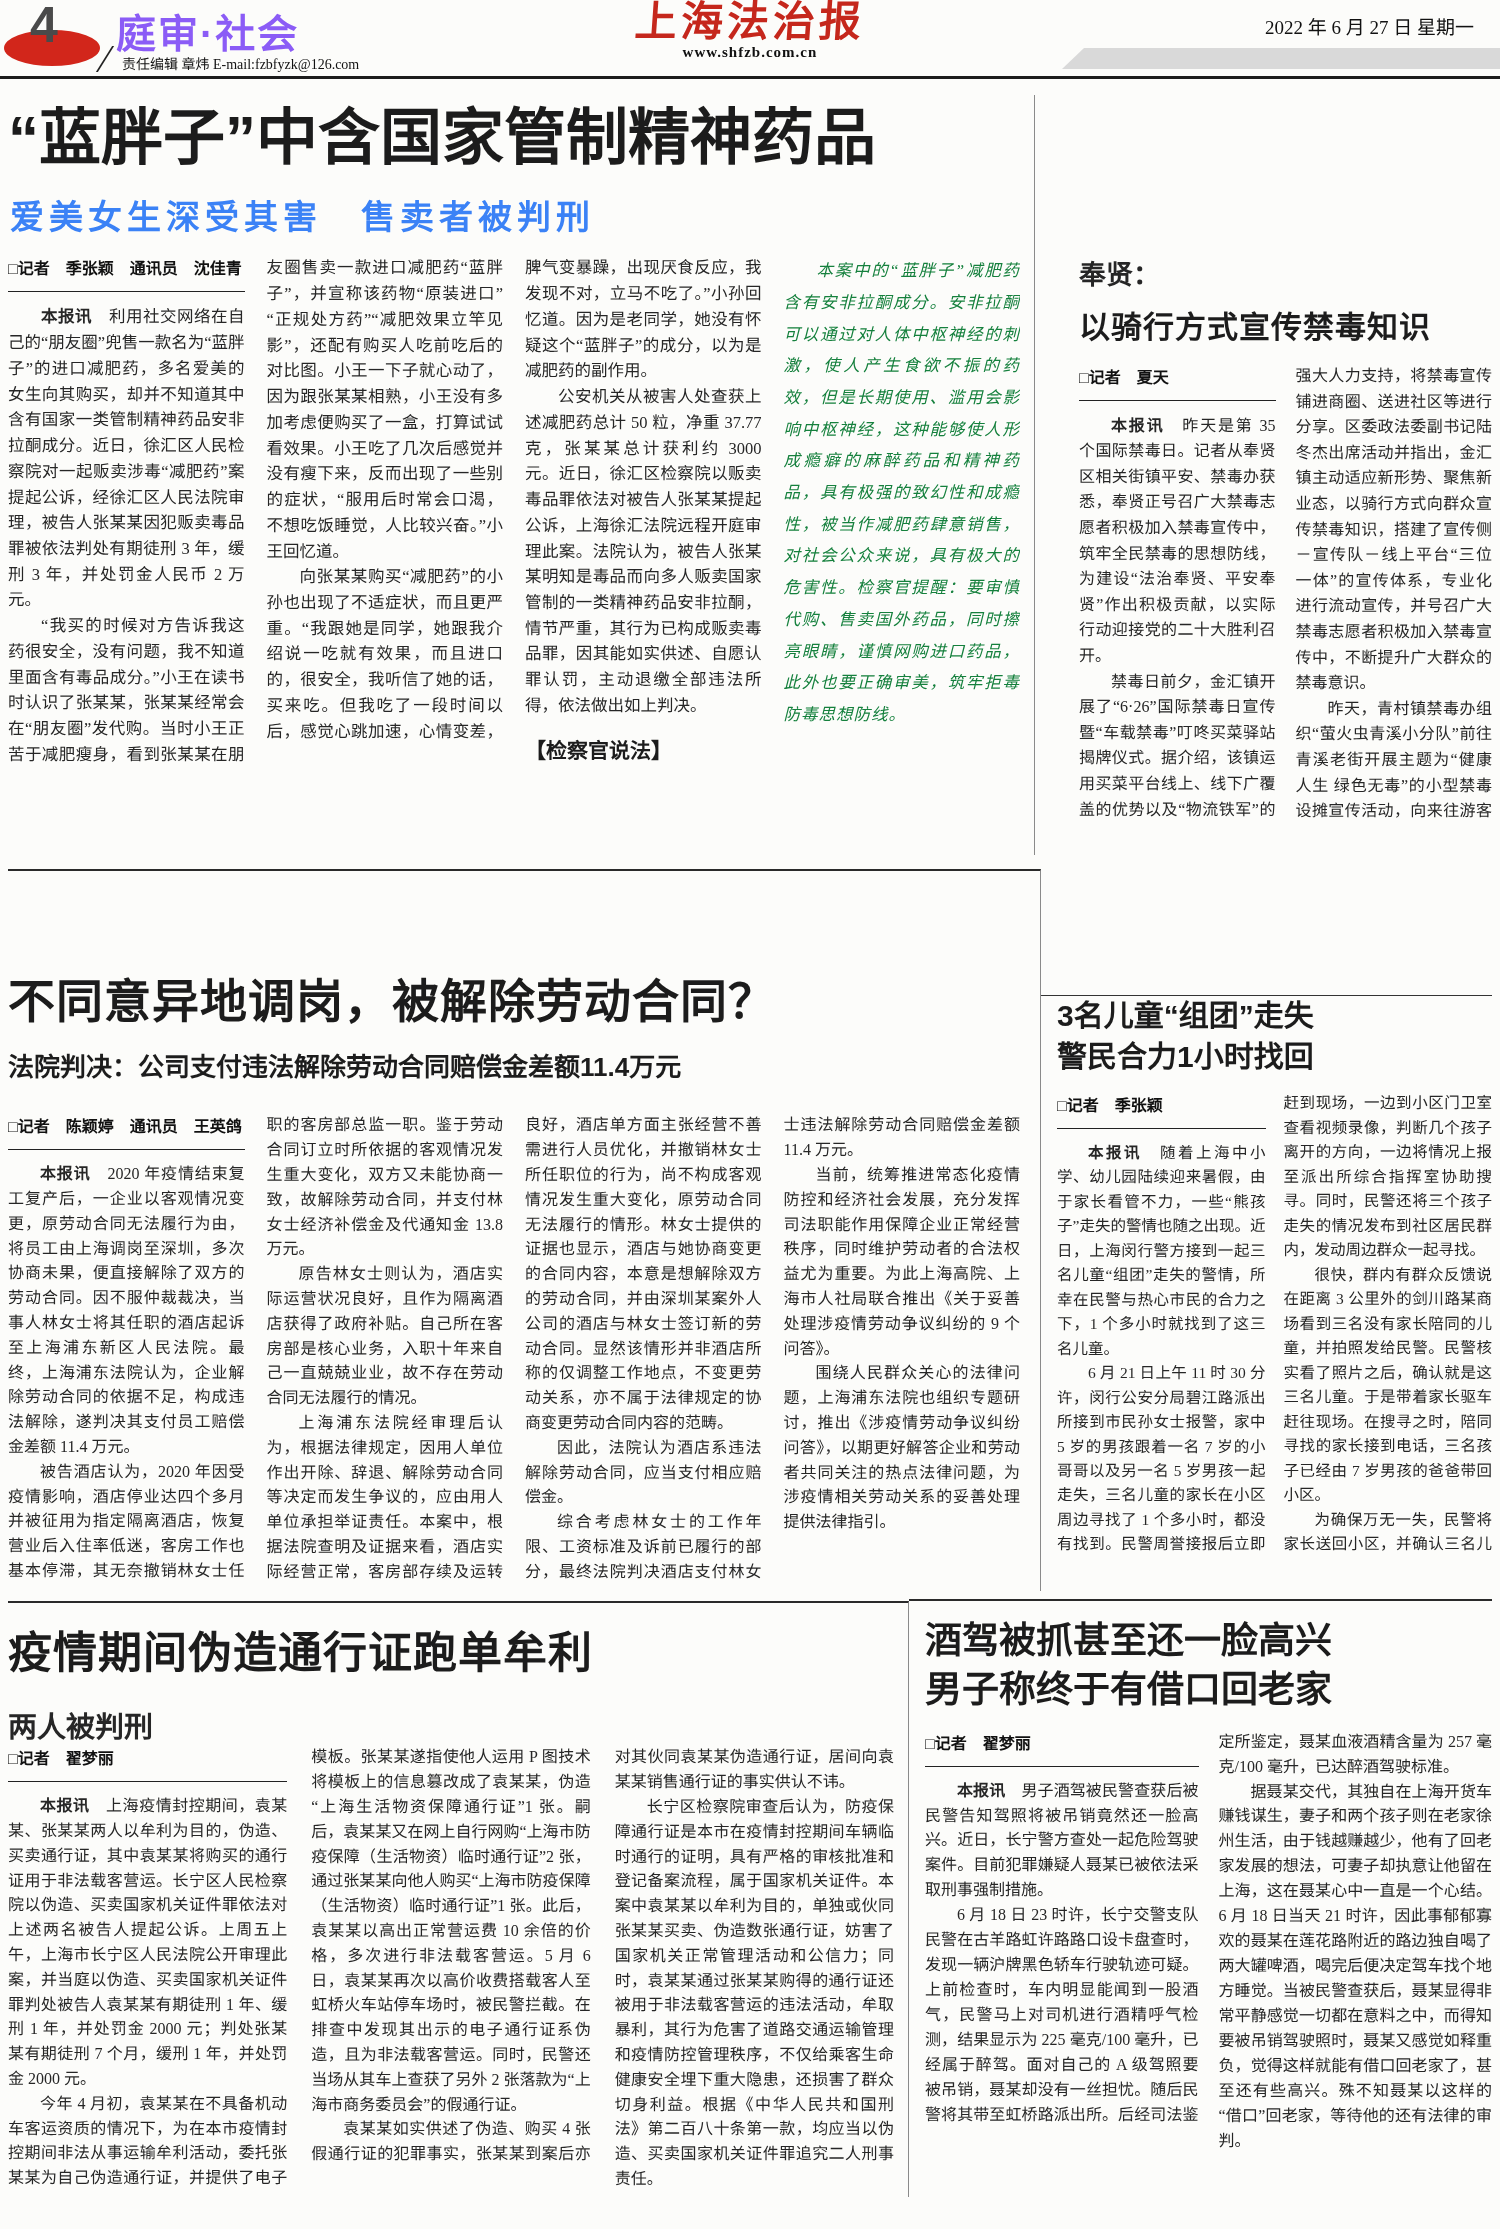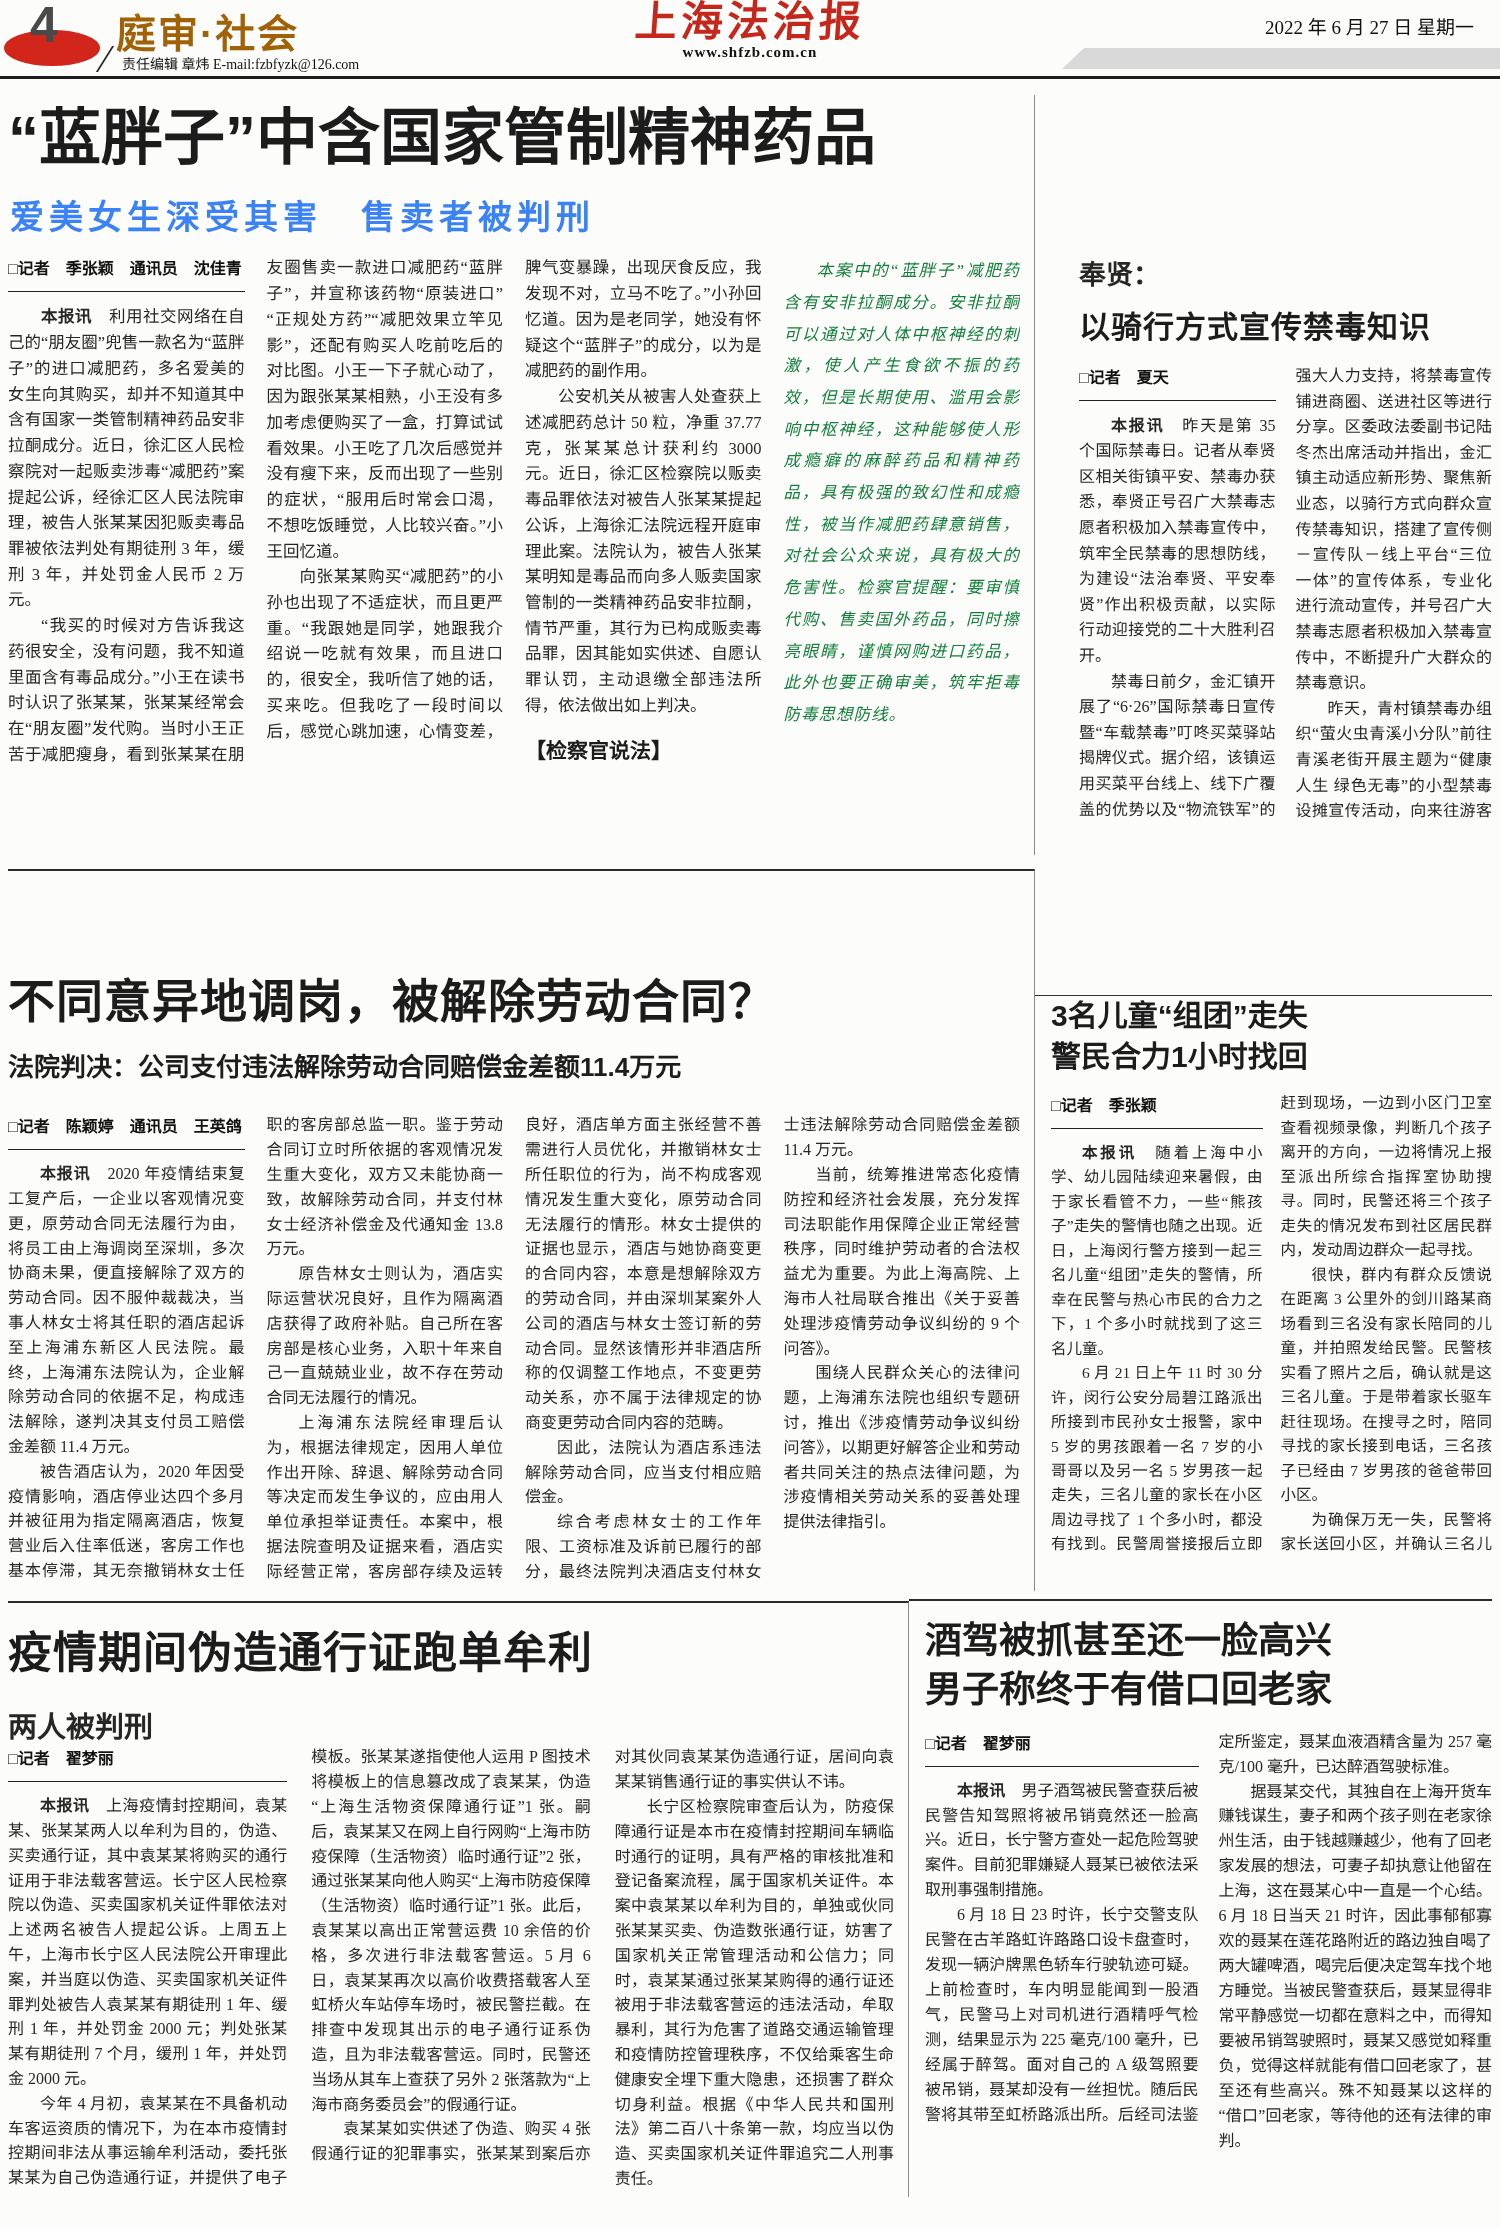--- a/index.html
+++ b/index.html
@@ -5,21 +5,21 @@
   html,body{margin:0;padding:0;}
   body{
     width:1500px;height:2229px;overflow:hidden;position:relative;
     background:#fcfcfa;color:#262626;
     font-family:"Liberation Serif","DejaVu Serif",serif;
   }
   
   .header{position:relative;height:76px;border-bottom:3px solid #1c1c1c;}
   .pageno-blob{position:absolute;left:4px;top:30px;width:96px;height:36px;background:#d2261b;border-radius:50%;}
   .pageno{position:absolute;left:30px;top:0px;font-family:"Liberation Sans",sans-serif;font-weight:900;font-size:50px;color:#4a4a4a;line-height:1;}
-  .section-title{position:absolute;left:116px;top:2px;font-family:"Liberation Sans",sans-serif;font-weight:900;font-size:40px;letter-spacing:2px;color:#a16207;}
+  .section-title{position:absolute;left:116px;top:2px;font-family:"Liberation Sans",sans-serif;font-weight:900;font-size:40px;letter-spacing:2px;color:#8b5cf6;}
   .editor-slash{position:absolute;left:104px;top:46px;width:2px;height:26px;background:#222;transform:skewX(-32deg);}
   .editor-line{position:absolute;left:122px;top:53px;font-size:14px;color:#111;font-family:"Liberation Serif",serif;}
   .masthead{position:absolute;left:50%;top:0;transform:translateX(-50%);text-align:center;}
   .masthead .brand{font-family:"Liberation Serif",serif;font-weight:900;font-size:42px;color:#c5271c;letter-spacing:4px;line-height:1.05;transform:skewX(-4deg);}
   .masthead .site{font-size:15px;font-weight:bold;color:#101010;letter-spacing:1px;}
   .date{position:absolute;right:26px;top:12px;font-size:19px;color:#111;}
   .graybar{position:absolute;right:0;top:48px;width:438px;height:21px;background:#d9d9d9;clip-path:polygon(22px 0,100% 0,100% 100%,0 100%);}
   
   .content{padding:0 8px;}
   .band{display:flex;}
@@ -35,21 +35,21 @@
   .a1-headline{font-size:62px;font-weight:900;letter-spacing:0px;line-height:1.12;margin:8px 0 18px 0;}
   .a1-subhead{font-size:34px;font-weight:900;letter-spacing:5px;margin:0 0 16px 2px;font-family:"Liberation Sans",sans-serif;color:#3b82f6;}
   .a1-cols{column-count:4;column-gap:22px;height:600px;font-size:16.5px;line-height:1.56;}
   .box-title{font-size:21px;font-weight:900;margin:16px 0 8px 0;}
   .kaiti p{font-style:italic;line-height:1.92;color:#15803d;letter-spacing:1px;}
   .b1-right{flex:1;padding-left:16px;padding-top:158px;}
   .fx-kicker{font-size:27px;font-weight:900;margin-bottom:10px;}
   .fx-headline{font-size:31px;font-weight:900;letter-spacing:1px;margin-bottom:16px;}
   .fx-cols{column-count:2;column-gap:20px;height:482px;font-size:16px;line-height:1.6;}
   
-  .band2 .b2-left{width:1012px;padding-right:14px;border-top:2px solid #2a2a2a;margin-top:14px;padding-top:92px;}
+  .band2 .b2-left{width:1012px;padding-right:20px;border-top:2px solid #2a2a2a;margin-top:14px;padding-top:92px;}
   .d-headline{font-size:47px;font-weight:900;letter-spacing:1px;margin-bottom:14px;}
   .d-deck{font-size:26px;font-weight:bold;font-family:"Liberation Sans",sans-serif;color:#1d1d1d;margin-bottom:30px;}
   .d-cols{column-count:4;column-gap:22px;height:478px;font-size:16px;line-height:1.55;}
   .band2 .b2-right{flex:1;padding-left:16px;margin-top:140px;border-top:1.5px solid #333;}
   .z-headline{font-size:30px;font-weight:900;line-height:1.35;margin-bottom:14px;}
   .z-cols{column-count:2;column-gap:18px;height:478px;font-size:15.5px;line-height:1.58;}
   
   .band3{margin-top:10px;}
   .band3 .b3-left{width:886px;padding-right:14px;border-top:2px solid #2a2a2a;padding-top:14px;}
   .t-headline{font-size:44px;font-weight:900;letter-spacing:1px;margin-bottom:22px;}

